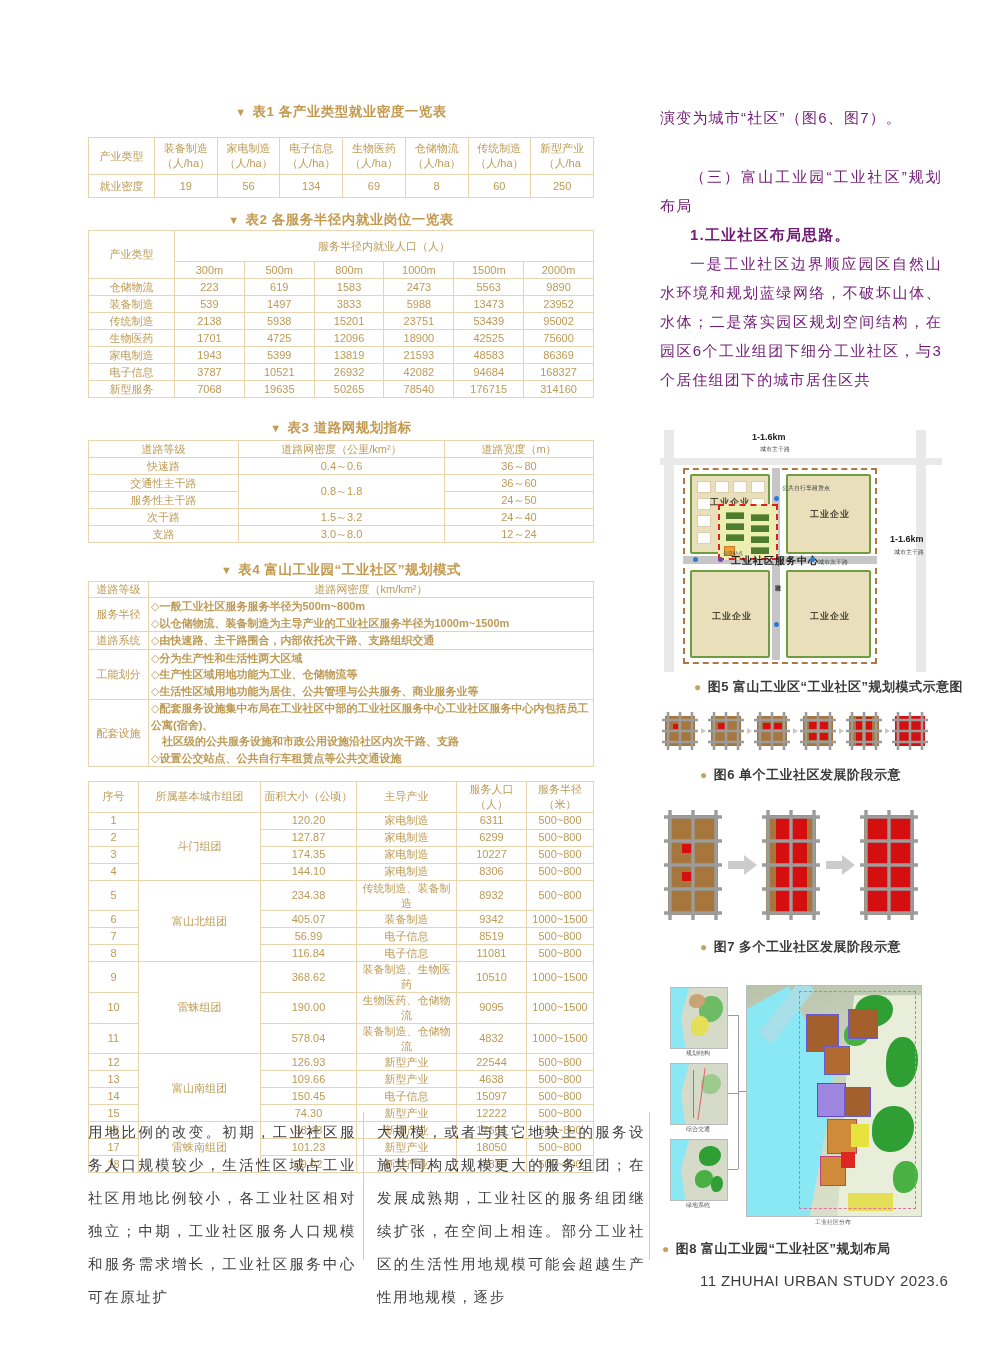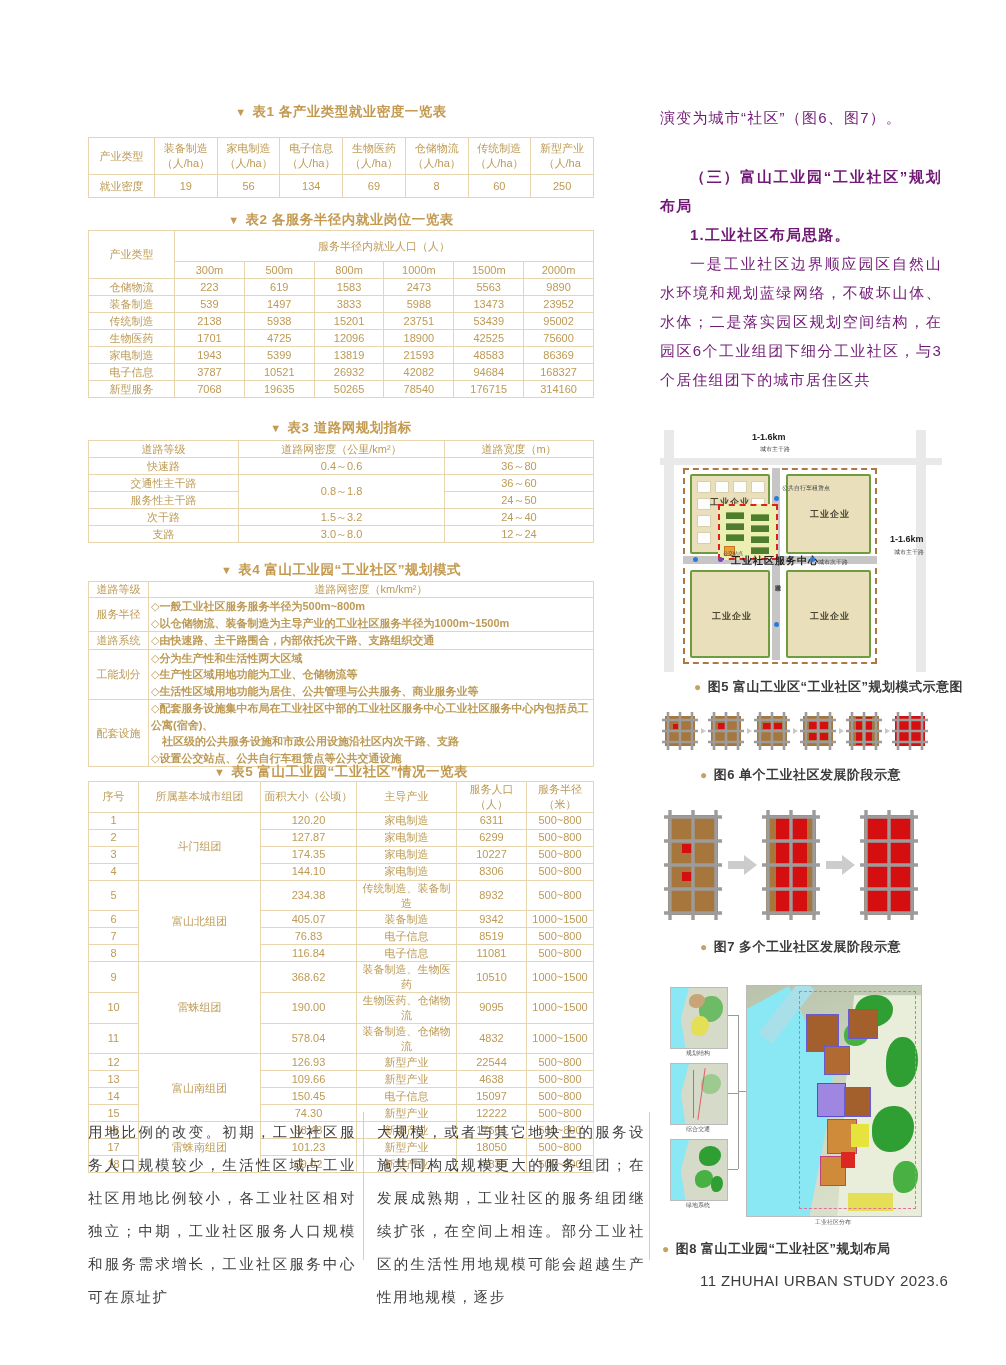--- a/index.html
+++ b/index.html
@@ -25,21 +25,21 @@
 
   
   .btxt{position:absolute;top:1116px;width:268px;font-size:14.5px;line-height:33px;
         text-align:justify;letter-spacing:1.6px;color:#3f3f3f;}
   .vdiv{position:absolute;top:1112px;width:1px;height:148px;background:#cfcfcf;}
 
   
   .rc{position:absolute;left:660px;top:103px;width:282px;font-size:15px;line-height:29px;
       text-align:justify;letter-spacing:1.2px;color:#701a75;}
   .rc p{margin:0;}
-  .rc .hd{font-weight:bold;margin-top:30px;text-indent:2em;}
+  .rc .hd{font-weight:normal;margin-top:30px;text-indent:2em;}
   .rc .sub{font-weight:bold;text-indent:2em;}
   .rc .ind{text-indent:2em;}
 
   
   .fcap{position:absolute;left:662px;width:282px;font-size:13px;font-weight:bold;color:#3a3a3a;
         letter-spacing:0.5px;}
   .fcap .blt{color:#c9a25e;margin-right:6px;font-size:12px;}
 
   
   .fig5{position:absolute;left:660px;top:430px;width:282px;height:242px;background:#fff;}
@@ -294,23 +294,20 @@
         </tr>
         <tr>
           <td class="c0">配套设施</td>
           <td class="c1">◇配套服务设施集中布局在工业社区中部的工业社区服务中心工业社区服务中心内包括员工公寓(宿舍)、
 　社区级的公共服务设施和市政公用设施沿社区内次干路、支路
 ◇设置公交站点、公共自行车租赁点等公共交通设施</td>
         </tr>
       </tbody>
     </table>
 
-  <div class="tcap" style="top:763px;">
-    <span class="tri">▼</span><span>表5 富山工业园“工业社区”情况一览表</span>
-  </div>
   <table class="t t5">
     <colgroup>
         <col style="width:50px">
         <col style="width:122px">
         <col style="width:96px">
         <col style="width:100px">
         <col style="width:70px">
         <col>
       </colgroup>
     <thead>
@@ -363,21 +360,21 @@
         </tr>
         <tr>
           <td class="c0">6</td>
           <td class="c2">405.07</td>
           <td class="c3">装备制造</td>
           <td class="c4">9342</td>
           <td class="c5">1000~1500</td>
         </tr>
         <tr>
           <td class="c0">7</td>
-          <td class="c2">76.83</td>
+          <td class="c2">56.99</td>
           <td class="c3">电子信息</td>
           <td class="c4">8519</td>
           <td class="c5">500~800</td>
         </tr>
         <tr>
           <td class="c0">8</td>
           <td class="c2">116.84</td>
           <td class="c3">电子信息</td>
           <td class="c4">11081</td>
           <td class="c5">500~800</td>

